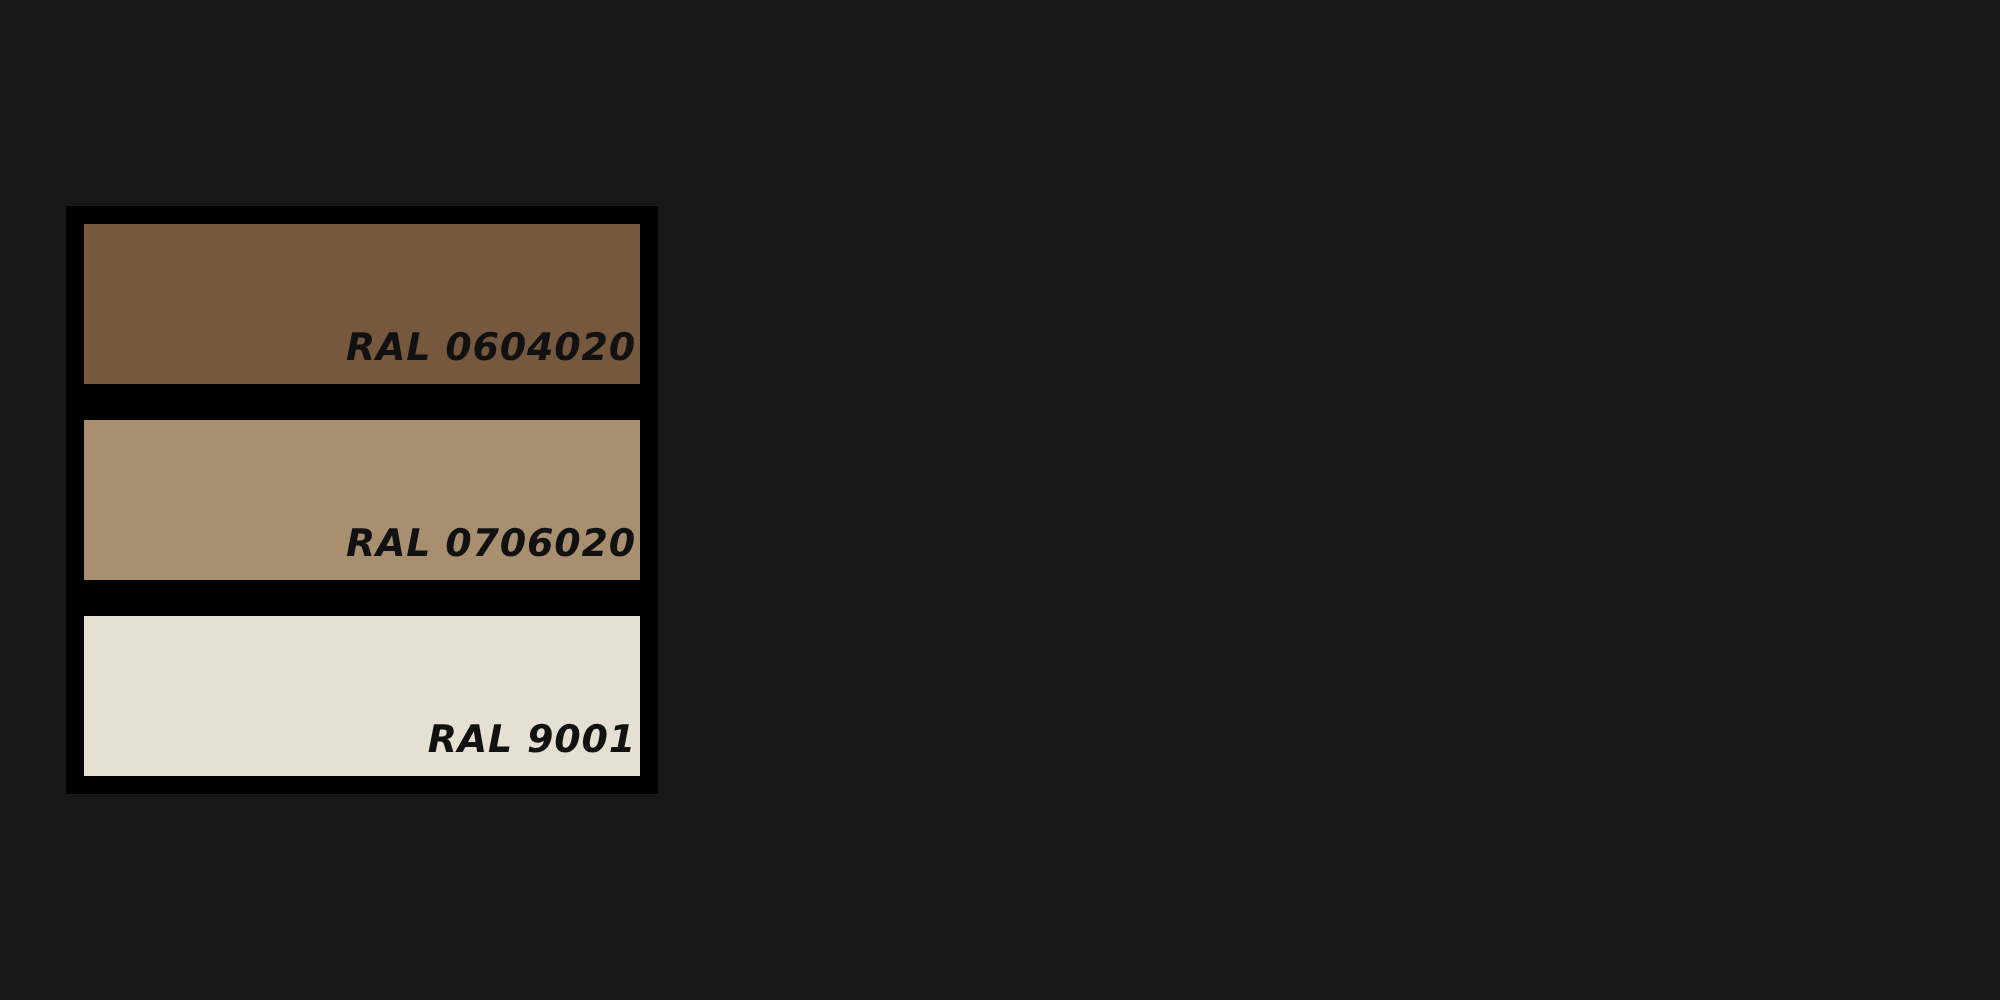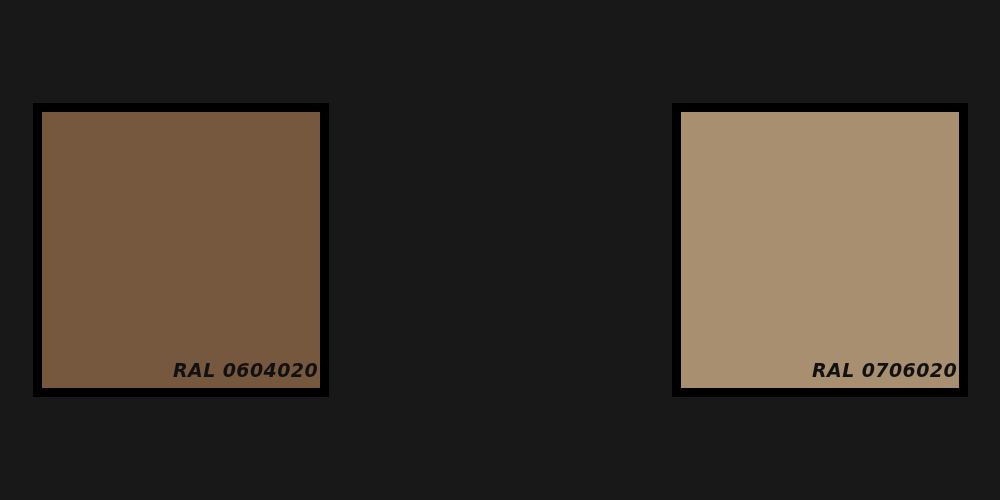--- a/index.html
+++ b/index.html
@@ -21,21 +21,21 @@
     height: 500px;
     background: #181818;
   }
   .swatch-row {
     position: absolute;
     left: 33px;
     top: 103px;
     width: 935px;
     height: 294px;
     display: flex;
-    flex-direction: row;
+    flex-direction: column;
     justify-content: space-between;
     align-items: stretch;
   }
   .swatch-card {
     width: 296px;
     height: 294px;
     background: #000000;
     border: 9px solid #000000;
     box-sizing: border-box;
     position: relative;
@@ -74,15 +74,20 @@
         <span class="swatch-label" style="color: rgb(17, 17, 17);">RAL 0604020</span>
       </div>
     </div>
 
     <div class="swatch-card" style="background: rgb(0, 0, 0); border-color: rgb(0, 0, 0);">
       <div class="swatch-fill" style="background:#A88F70;">
         <span class="swatch-label" style="color: rgb(17, 17, 17); margin-top: 42px;">RAL 0706020</span>
       </div>
     </div>
 
+    <div class="swatch-card" style="background: rgb(0, 0, 0); border-color: rgb(0, 0, 0);">
+      <div class="swatch-fill" style="background:#E6E0D2;">
+        <span class="swatch-label" style="color: rgb(17, 17, 17);">RAL 9001</span>
+      </div>
+    </div>
 
   </div>
 </div>
 
 </body></html>

